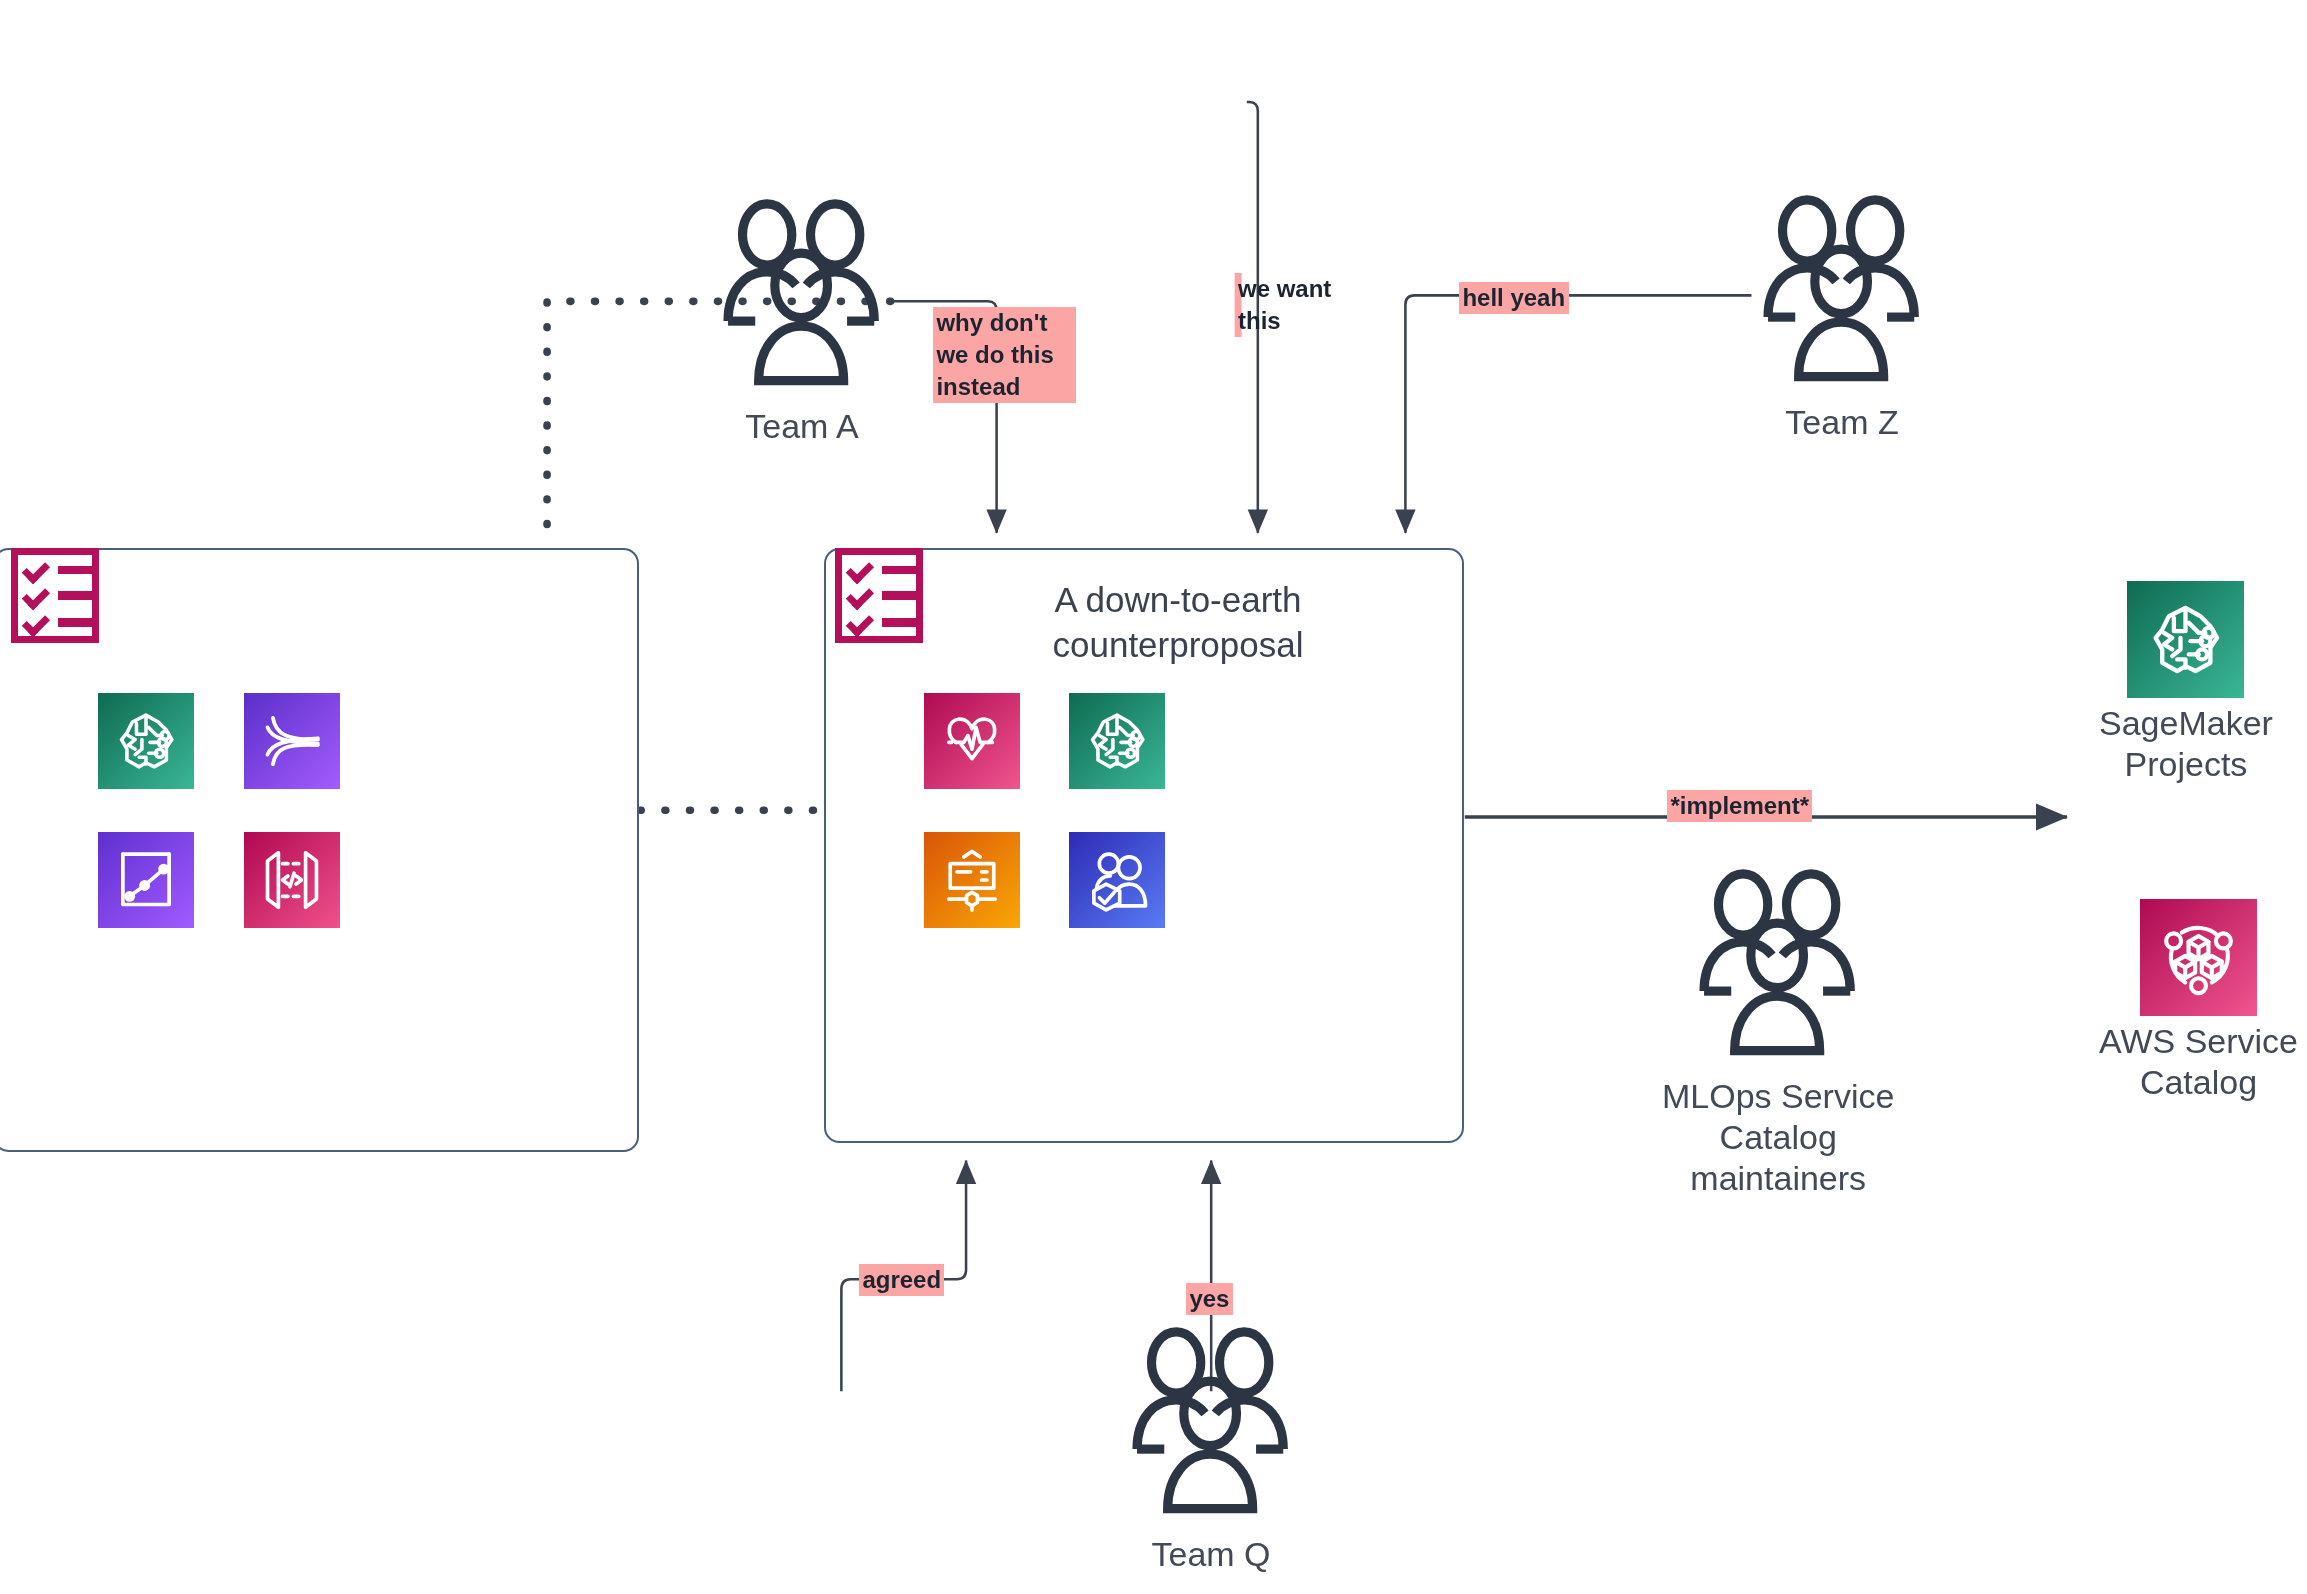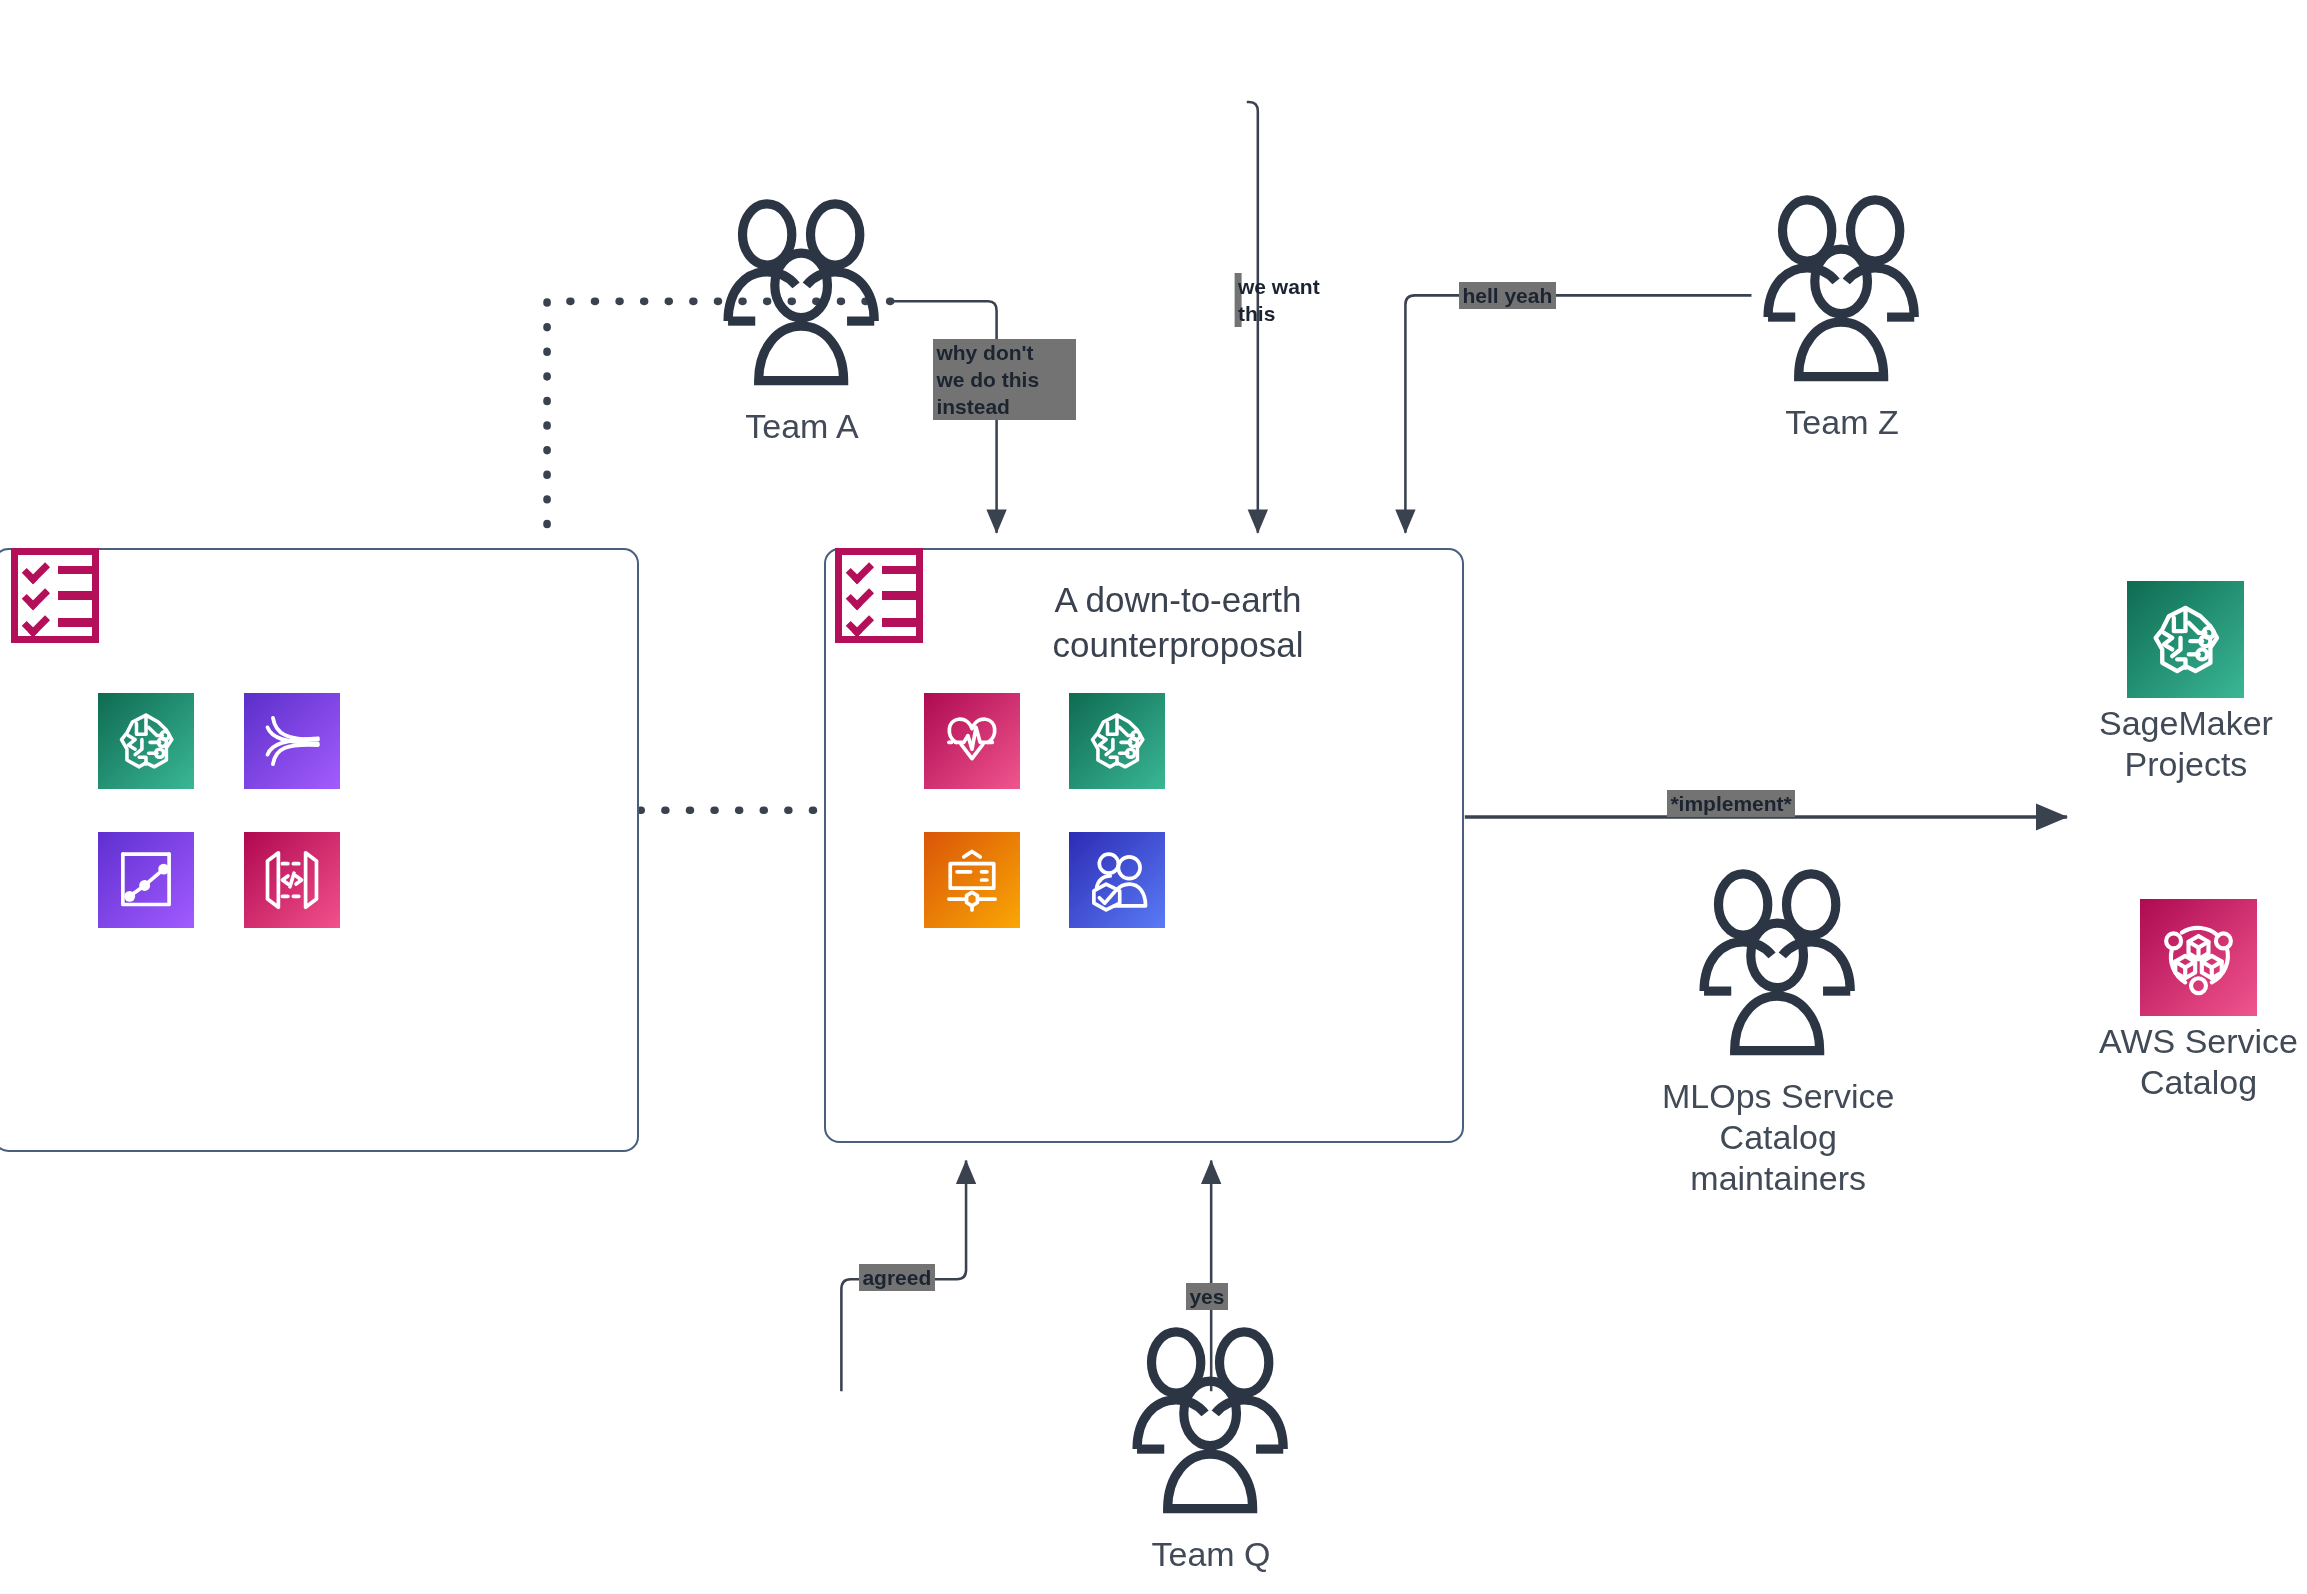--- a/index.html
+++ b/index.html
@@ -32,23 +32,23 @@
   .g-orange {background:linear-gradient(135deg,#d95508 0%,#faa705 100%);}
   .g-blue   {background:linear-gradient(135deg,#2c2bb5 0%,#5a7bf5 100%);}
 
   
   .actor{position:absolute;display:flex;flex-direction:column;align-items:center;}
   .actor svg{display:block;}
   .actor .caption{margin-top:5.1px;color:#414a56;font-size:34px;line-height:41px;
                   text-align:center;white-space:pre-line;font-weight:400;}
 
   
-  .elabel{position:absolute;color:#1b2430;font-size:21px;line-height:27px;font-weight:700;
-          text-align:center;background:#737373;padding:0 3.4px;white-space:pre-line;}
-  .elabel.left{text-align:left;margin-top:32px;}
+  .elabel{position:absolute;color:#1b2430;font-size:24px;line-height:32px;font-weight:700;
+          text-align:center;background:#fca5a5;padding:0 3.4px;white-space:pre-line;}
+  .elabel.left{text-align:left;}
 </style>
 </head>
 <body>
 
 <div class="stage">
 
   <svg class="layer" viewBox="0 0 2720 1880">
     <defs>
       <marker id="arrow" markerWidth="12" markerHeight="12" refX="9.2" refY="4" orient="auto">
         <path d="M0,0 L9.5,4 L0,8 z" fill="#39424e"></path>

